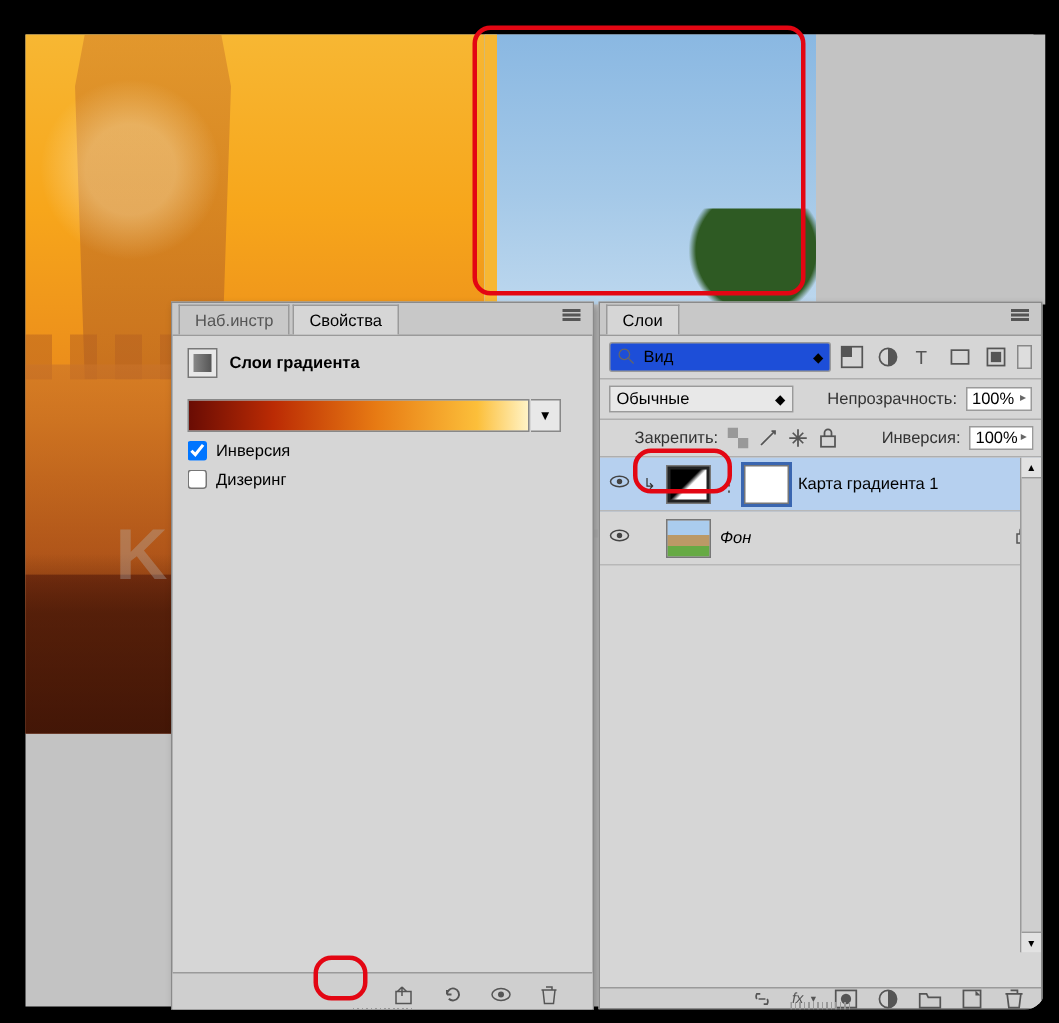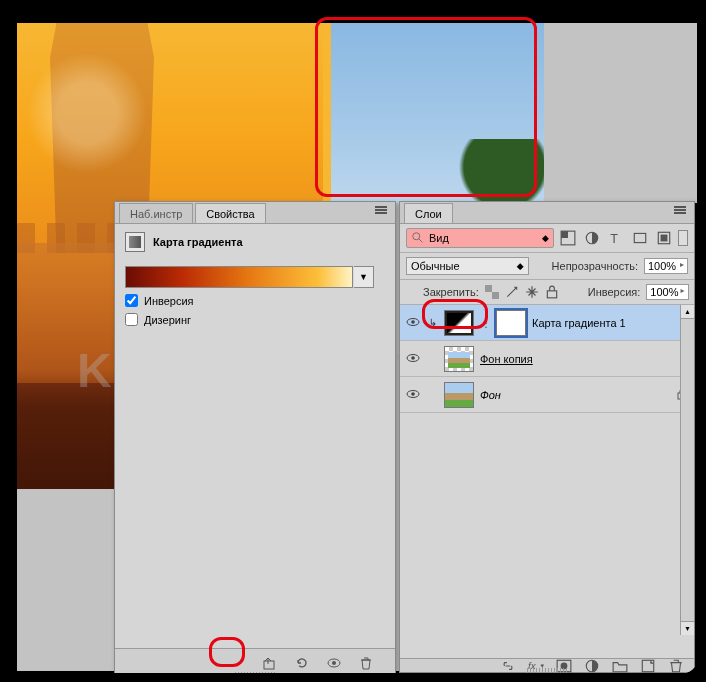--- a/index.html
+++ b/index.html
@@ -44,21 +44,21 @@
 .checkrow input { width:13px; height:13px;}
 .props-footer { position:absolute; left:0; right:0; bottom:0; height:28px; background:#cfcfcf; border-top:1px solid #9a9a9a; display:flex; align-items:center; justify-content:center; gap:14px;}
 .props-footer .sp { flex:1;}
 .ficon { width:18px; height:16px; display:flex; align-items:center; justify-content:center; color:#555; cursor:pointer;}
 .ficon svg { width:16px; height:16px; }
 .grip { position:absolute; left:50%; transform:translateX(-50%); bottom:-1px; width:40px; height:5px; background:repeating-linear-gradient(90deg,#999 0 1px,transparent 1px 3px);}
 
 
 .panel-layers { position:absolute; left:382px; top:178px; width:296px; height:472px; background:#d6d6d6; border:1px solid #8a8a8a; box-shadow:2px 2px 5px rgba(0,0,0,0.3);}
 .layers-row2 { display:flex; align-items:center; gap:4px; padding:4px 6px; border-bottom:1px solid #aeaeae;}
-.search-pill { flex:1; display:flex; align-items:center; gap:4px; background:#fca5a5; border:1px solid #9a9a9a; border-radius:2px; padding:2px 4px;}
+.search-pill { flex:1; display:flex; align-items:center; gap:4px; background:#1d4ed8; border:1px solid #9a9a9a; border-radius:2px; padding:2px 4px;}
 .search-pill .mag { width:14px; height:14px;}
 .icongrp { display:flex; gap:8px; padding:0 2px;}
 .icongrp .ic { width:16px; height:14px; display:flex; align-items:center; justify-content:center; cursor:pointer; color:#444;}
 .layers-row3, .layers-row4 { display:flex; align-items:center; gap:6px; padding:4px 6px; border-bottom:1px solid #aeaeae;}
 .sel { flex:1; border:1px solid #9a9a9a; background:#e8e8e8; padding:2px 4px; display:flex; justify-content:space-between; align-items:center;}
 .sel .arr { font-size:9px;}
 .lbl { color:#333;padding-left:17px;}
 .pct { width:44px; border:1px solid #9a9a9a; background:#fff; padding:1px 3px; text-align:right; display:inline-flex; justify-content:space-between;}
 .pct .arr { font-size:8px; color:#666; margin-left:2px;}
 .lock-icons { display:flex; gap:6px; align-items:center;}
@@ -111,21 +111,21 @@
     <div class="watermark">KAK-SDELAT-VSE</div>
 
     <div class="panel-props">
       <div class="tabs-row">
         <div class="tab">Наб.инстр</div>
         <div class="tab active">Свойства</div>
         <div class="panel-menu"></div>
       </div>
       <div class="props-head">
         <span class="picon"></span>
-        <span class="ptitle">Карта градиента</span>
+        <span class="ptitle">Слои градиента</span>
       </div>
       <div style="position:relative; margin-right:32px;">
         <div class="gradient-bar">
           <div class="grad-drop">▼</div>
         </div>
       </div>
       <label class="checkrow">
         <input type="checkbox" checked="" style="">
         <span>Инверсия</span>
       </label>
@@ -262,29 +262,20 @@
         <div class="layer sel-layer">
           <div class="eye"><svg viewBox="0 0 14 14">
                 <ellipse cx="7" cy="7" rx="6" ry="3.5" fill="none" stroke="#444"></ellipse>
                 <circle cx="7" cy="7" r="1.8" fill="#444"></circle>
               </svg></div>
           <div class="clip-arrow">↳</div>
           <div class="thumb adj"></div>
           <div class="link-dot">⋮</div>
           <div class="thumb mask" style="outline:2px solid #3a66b0"></div>
           <div class="lname">Карта градиента 1</div>
-        </div>
-        <div class="layer">
-          <div class="eye"><svg viewBox="0 0 14 14">
-                <ellipse cx="7" cy="7" rx="6" ry="3.5" fill="none" stroke="#444"></ellipse>
-                <circle cx="7" cy="7" r="1.8" fill="#444"></circle>
-              </svg></div>
-          <div style="width:10px"></div>
-          <div class="thumb chk"></div>
-          <div class="lname ul">Фон копия</div>
         </div>
         <div class="layer">
           <div class="eye"><svg viewBox="0 0 14 14">
                 <ellipse cx="7" cy="7" rx="6" ry="3.5" fill="none" stroke="#444"></ellipse>
                 <circle cx="7" cy="7" r="1.8" fill="#444"></circle>
               </svg></div>
           <div style="width:10px"></div>
           <div class="thumb img2"></div>
           <div class="lname" style="font-style:italic">Фон</div>
           <div class="lock-r"><svg width="12" height="12" viewBox="0 0 12 12">

